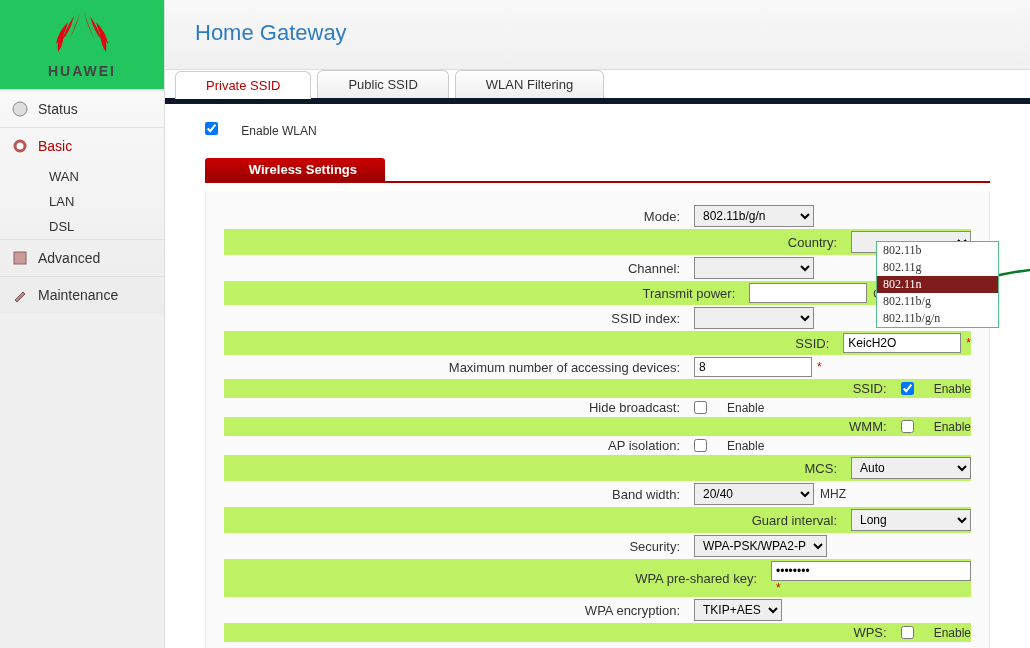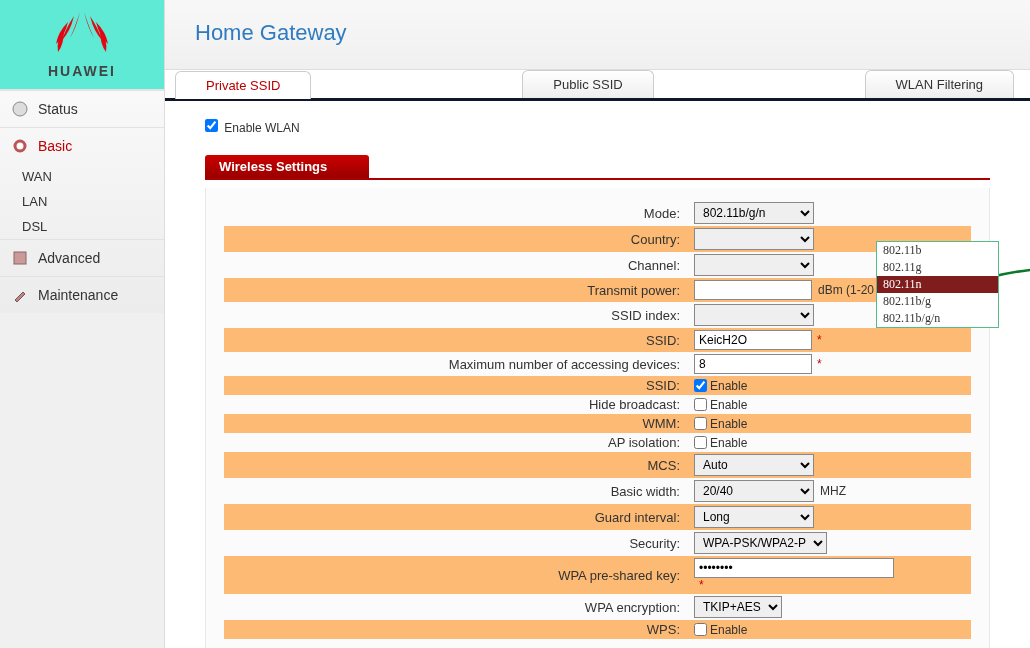--- a/index.html
+++ b/index.html
@@ -1,56 +1,56 @@
 <!DOCTYPE html>
 <html><head>
   <meta charset="utf-8">
   <style>
     * { box-sizing: border-box; margin: 0; padding: 0; }
     body { font-family: Arial, sans-serif; font-size: 12px; color: #333; background: #fff; }
     .page { display: flex; width: 1030px; min-height: 648px; }
     .left-col { width: 165px; background: #f0f0f0; border-right: 1px solid #ddd; }
-    .logo-wrap { height: 90px; background: #5eead4; display: flex; flex-direction: column; align-items: center; justify-content: center; border-bottom: 1px solid #e5e5e5; }
+    .logo-wrap { height: 90px; background: #22c55e; display: flex; flex-direction: column; align-items: center; justify-content: center; border-bottom: 1px solid #e5e5e5; }
     .logo-text { font-size: 14px; font-weight: bold; letter-spacing: 2px; color: #444; }
     .nav { background: linear-gradient(#f9f9f9,#ececec); }
     .nav-section { border-top: 1px solid #e2e2e2; }
     .nav-item { display: flex; align-items: center; padding: 8px 10px; cursor: pointer; font-size: 14px; }
     .nav-item.active { color: #b00; }
     .nav-icon { width: 20px; height: 20px; margin-right: 8px; display: inline-flex; align-items: center; justify-content: center; }
-    .nav-sub { padding-left: 12px; font-size: 13px; }
+    .nav-sub { padding-left: 39px; font-size: 13px; }
     .nav-sub-item { padding: 5px 10px; cursor: pointer; }
     .nav-sub-item.active { color: #b00; }
     .right-col { flex: 1; position: relative; }
     .header { height: 70px; background: linear-gradient(#f8f8f8,#f0f0f0); border-bottom: 1px solid #ddd; padding: 20px 30px; }
     .header-title { color: #2f7bc2; font-size: 22px; font-weight: normal; }
     .crumbs { padding: 5px 10px; font-size: 12px; color: #444; }
-    .tabs { display: flex; padding: 0 10px; border-bottom: 3px solid #0f172a; justify-content: space-between; }
+    .tabs { display: flex; padding: 0 10px; border-bottom: 6px solid #0f172a; }
     .tab { padding: 6px 30px; border: 1px solid #ccc; border-bottom: none; margin-right: 6px; cursor: pointer; border-radius: 6px 6px 0 0; background: linear-gradient(#fff,#eee); font-size: 13px; }
     .tab.active { background: #fff; position: relative; top: 1px; color: #b00; }
     .content { padding: 18px 40px; background: #fff; }
     .enable-row { margin-bottom: 20px; }
-    .section-head { background: #8b0000; background: #a00; color: #fff; padding: 4px 14px; font-size: 13px; font-weight: bold; display: inline-block; border-radius: 3px 3px 0 0; width: 164px; text-align: left; background: linear-gradient(#c00,#900); }
+    .section-head { background: #8b0000; background: #a00; color: #fff; padding: 4px 28px; font-size: 13px; font-weight: bold; display: inline-block; border-radius: 3px 3px 0 0; width: 180px; text-align: right; background: linear-gradient(#c00,#900); }
     .section-rule { height: 2px; background: #a00; margin-bottom: 8px; }
     .fields { }
     .field-row { display: flex; align-items: center; padding: 2px 0; }
-    .field-row.alt { background: #fdba74; }
+    .field-row.alt { background: #bef264; justify-content: flex-end; }
     .field-label { width: 470px; text-align: right; padding-right: 14px; font-size: 13px; }
     .field-input { display: flex; align-items: center; }
     select, input[type=text], input[type=password] { font-size: 12px; padding: 2px 4px; border: 1px solid #888; }
     input[type=text], input[type=password] { width: 118px; }
     select { min-width: 120px; }
     .req { color: #c00; margin-left: 5px; }
     .hint { margin-left: 6px; color: #333; }
     .open-dropdown { position: absolute; left: 711px; top: 241px; width: 123px; border: 1px solid #7a9; background: #fff; z-index: 50; border: 1px solid #5b8; }
     .open-dropdown .opt { padding: 1px 6px; font-size: 12px; cursor: pointer; font-family: Liberation Serif, serif; }
     .open-dropdown .opt.sel { background: #7f1d1d; color: #fff; }
     .annot { position: absolute; left: 795px; top: 245px; color: #0a7a2a; font-size: 20px; font-style: italic; pointer-events: none; }
     .annot svg { position: absolute; left: 0; top: 0; }
     .huawei-logo svg { width: 60px; height: 50px; }
-    .chk-lbl { margin-left: 3px; }
+    .chk-lbl { margin-left: 20px; }
     .box-bg { background: #fbfbfb; padding: 12px 18px; border: 1px solid #e8e8e8; border-top: none; }
     .narrow-sel { min-width: 80px; }
   </style>
 </head>
 <body>
 
 <div class="page">
   <div class="left-col">
     <div class="logo-wrap">
       <div class="huawei-logo">
@@ -212,21 +212,21 @@
                   <span class="chk-lbl">Enable</span>
                 </div>
               </div>
             <div class="field-row alt">
                 <div class="field-label">MCS:</div>
                 <div class="field-input">
                   <select><option>Auto</option></select>
                 </div>
               </div>
             <div class="field-row">
-                <div class="field-label">Basic width:</div>
+                <div class="field-label">Band width:</div>
                 <div class="field-input">
                   <select><option>20/40</option></select>
                   <span class="hint">MHZ</span>
                 </div>
               </div>
             <div class="field-row alt">
                 <div class="field-label">Guard interval:</div>
                 <div class="field-input">
                   <select><option>Long</option></select>
                 </div>

